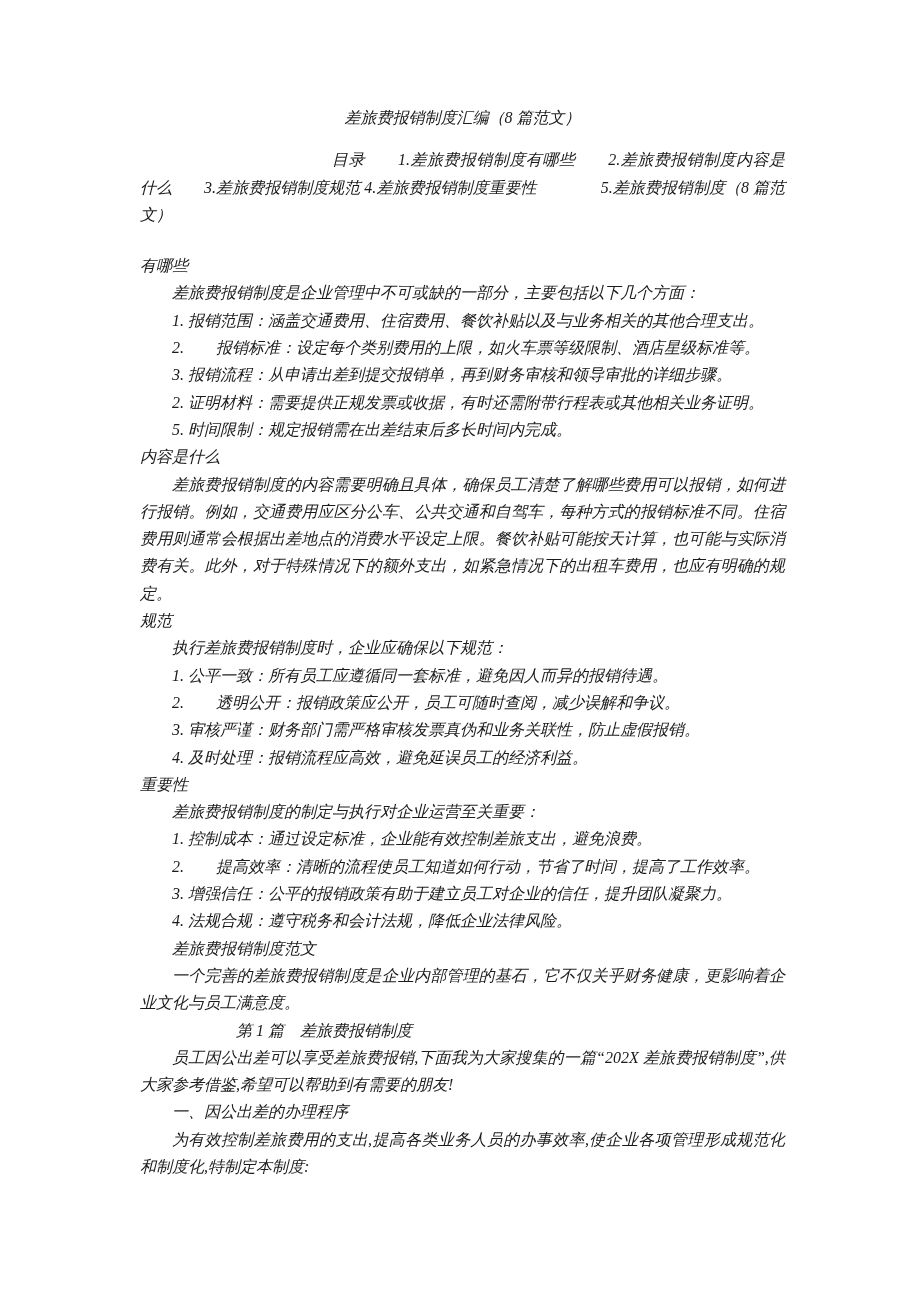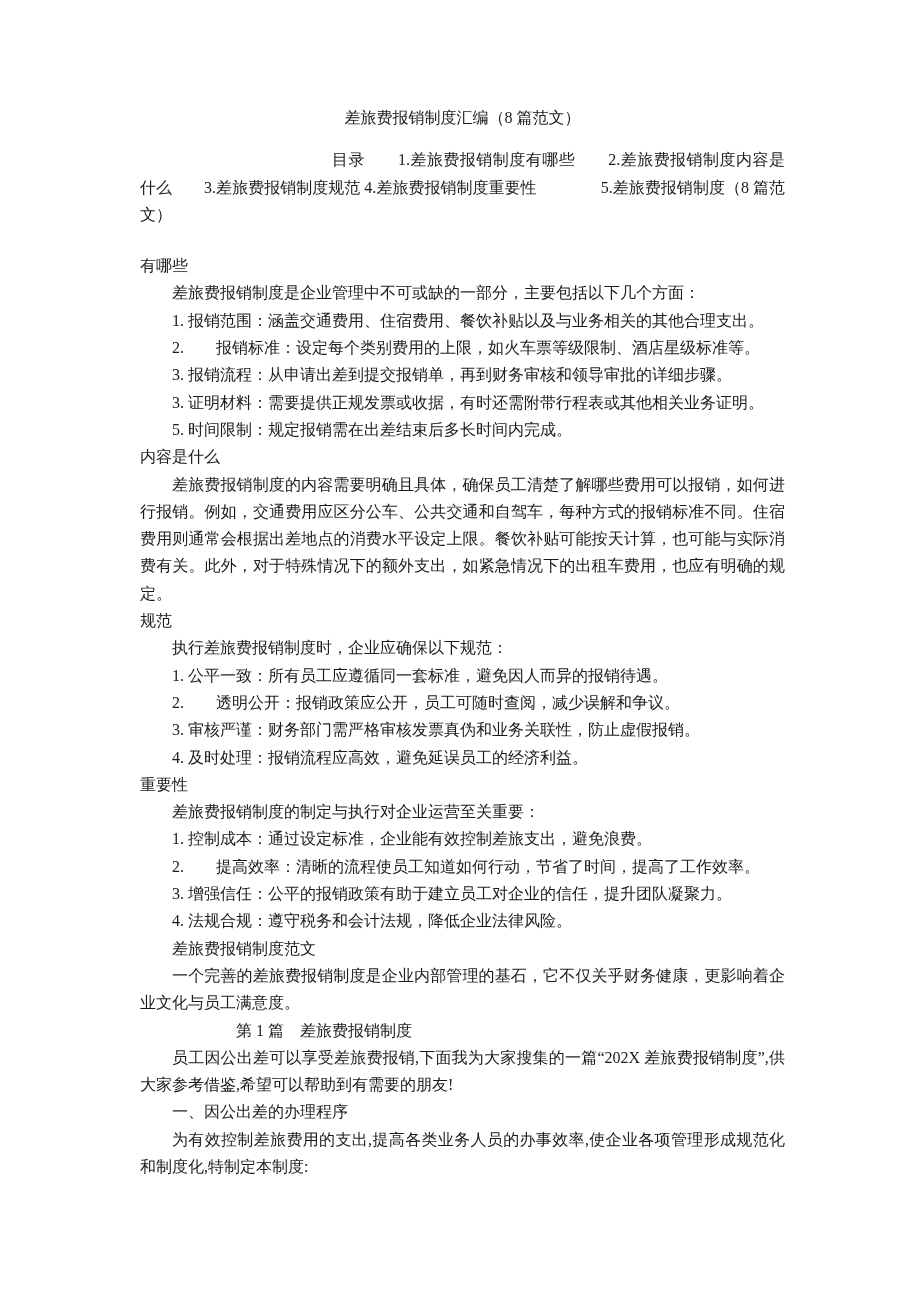--- a/index.html
+++ b/index.html
@@ -12,20 +12,21 @@
     position: relative;
     width: 920px;
     min-height: 1302px;
     box-sizing: border-box;
     background: #ffffff;
     padding: 104px 135px 60px 140px;
     font-family: "Liberation Serif", "DejaVu Serif", serif;
     font-size: 16px;
     line-height: 27.3px;
     color: #1a1a1a;
+    font-style: italic;
   }
   .page p {
     margin: 0;
     white-space: pre-wrap;
     text-align: justify;
   }
   .block-title {
     text-align: center !important;
     text-indent: 0;
     margin-bottom: 15px !important;
@@ -54,21 +55,21 @@
 <body>
 
 <main class="page" id="doc-page" style="background: rgb(255, 255, 255); color: rgb(26, 26, 26);">
     <p class="block-title">差旅费报销制度汇编（8 篇范文）</p>
     <p class="block-toc">目录　　1.差旅费报销制度有哪些　　2.差旅费报销制度内容是什么　　3.差旅费报销制度规范 4.差旅费报销制度重要性　　　　5.差旅费报销制度（8 篇范文）</p>
     <p class="block-heading">有哪些</p>
     <p class="block-para">差旅费报销制度是企业管理中不可或缺的一部分，主要包括以下几个方面：</p>
     <p class="block-list">1. 报销范围：涵盖交通费用、住宿费用、餐饮补贴以及与业务相关的其他合理支出。</p>
     <p class="block-list">2.　　报销标准：设定每个类别费用的上限，如火车票等级限制、酒店星级标准等。</p>
     <p class="block-list">3. 报销流程：从申请出差到提交报销单，再到财务审核和领导审批的详细步骤。</p>
-    <p class="block-list">3. 证明材料：需要提供正规发票或收据，有时还需附带行程表或其他相关业务证明。</p>
+    <p class="block-list">2. 证明材料：需要提供正规发票或收据，有时还需附带行程表或其他相关业务证明。</p>
     <p class="block-list">5. 时间限制：规定报销需在出差结束后多长时间内完成。</p>
     <p class="block-heading">内容是什么</p>
     <p class="block-para">差旅费报销制度的内容需要明确且具体，确保员工清楚了解哪些费用可以报销，如何进行报销。例如，交通费用应区分公车、公共交通和自驾车，每种方式的报销标准不同。住宿费用则通常会根据出差地点的消费水平设定上限。餐饮补贴可能按天计算，也可能与实际消费有关。此外，对于特殊情况下的额外支出，如紧急情况下的出租车费用，也应有明确的规定。</p>
     <p class="block-heading">规范</p>
     <p class="block-para">执行差旅费报销制度时，企业应确保以下规范：</p>
     <p class="block-list">1. 公平一致：所有员工应遵循同一套标准，避免因人而异的报销待遇。</p>
     <p class="block-list">2.　　透明公开：报销政策应公开，员工可随时查阅，减少误解和争议。</p>
     <p class="block-list">3. 审核严谨：财务部门需严格审核发票真伪和业务关联性，防止虚假报销。</p>
     <p class="block-list">4. 及时处理：报销流程应高效，避免延误员工的经济利益。</p>
     <p class="block-heading">重要性</p>

